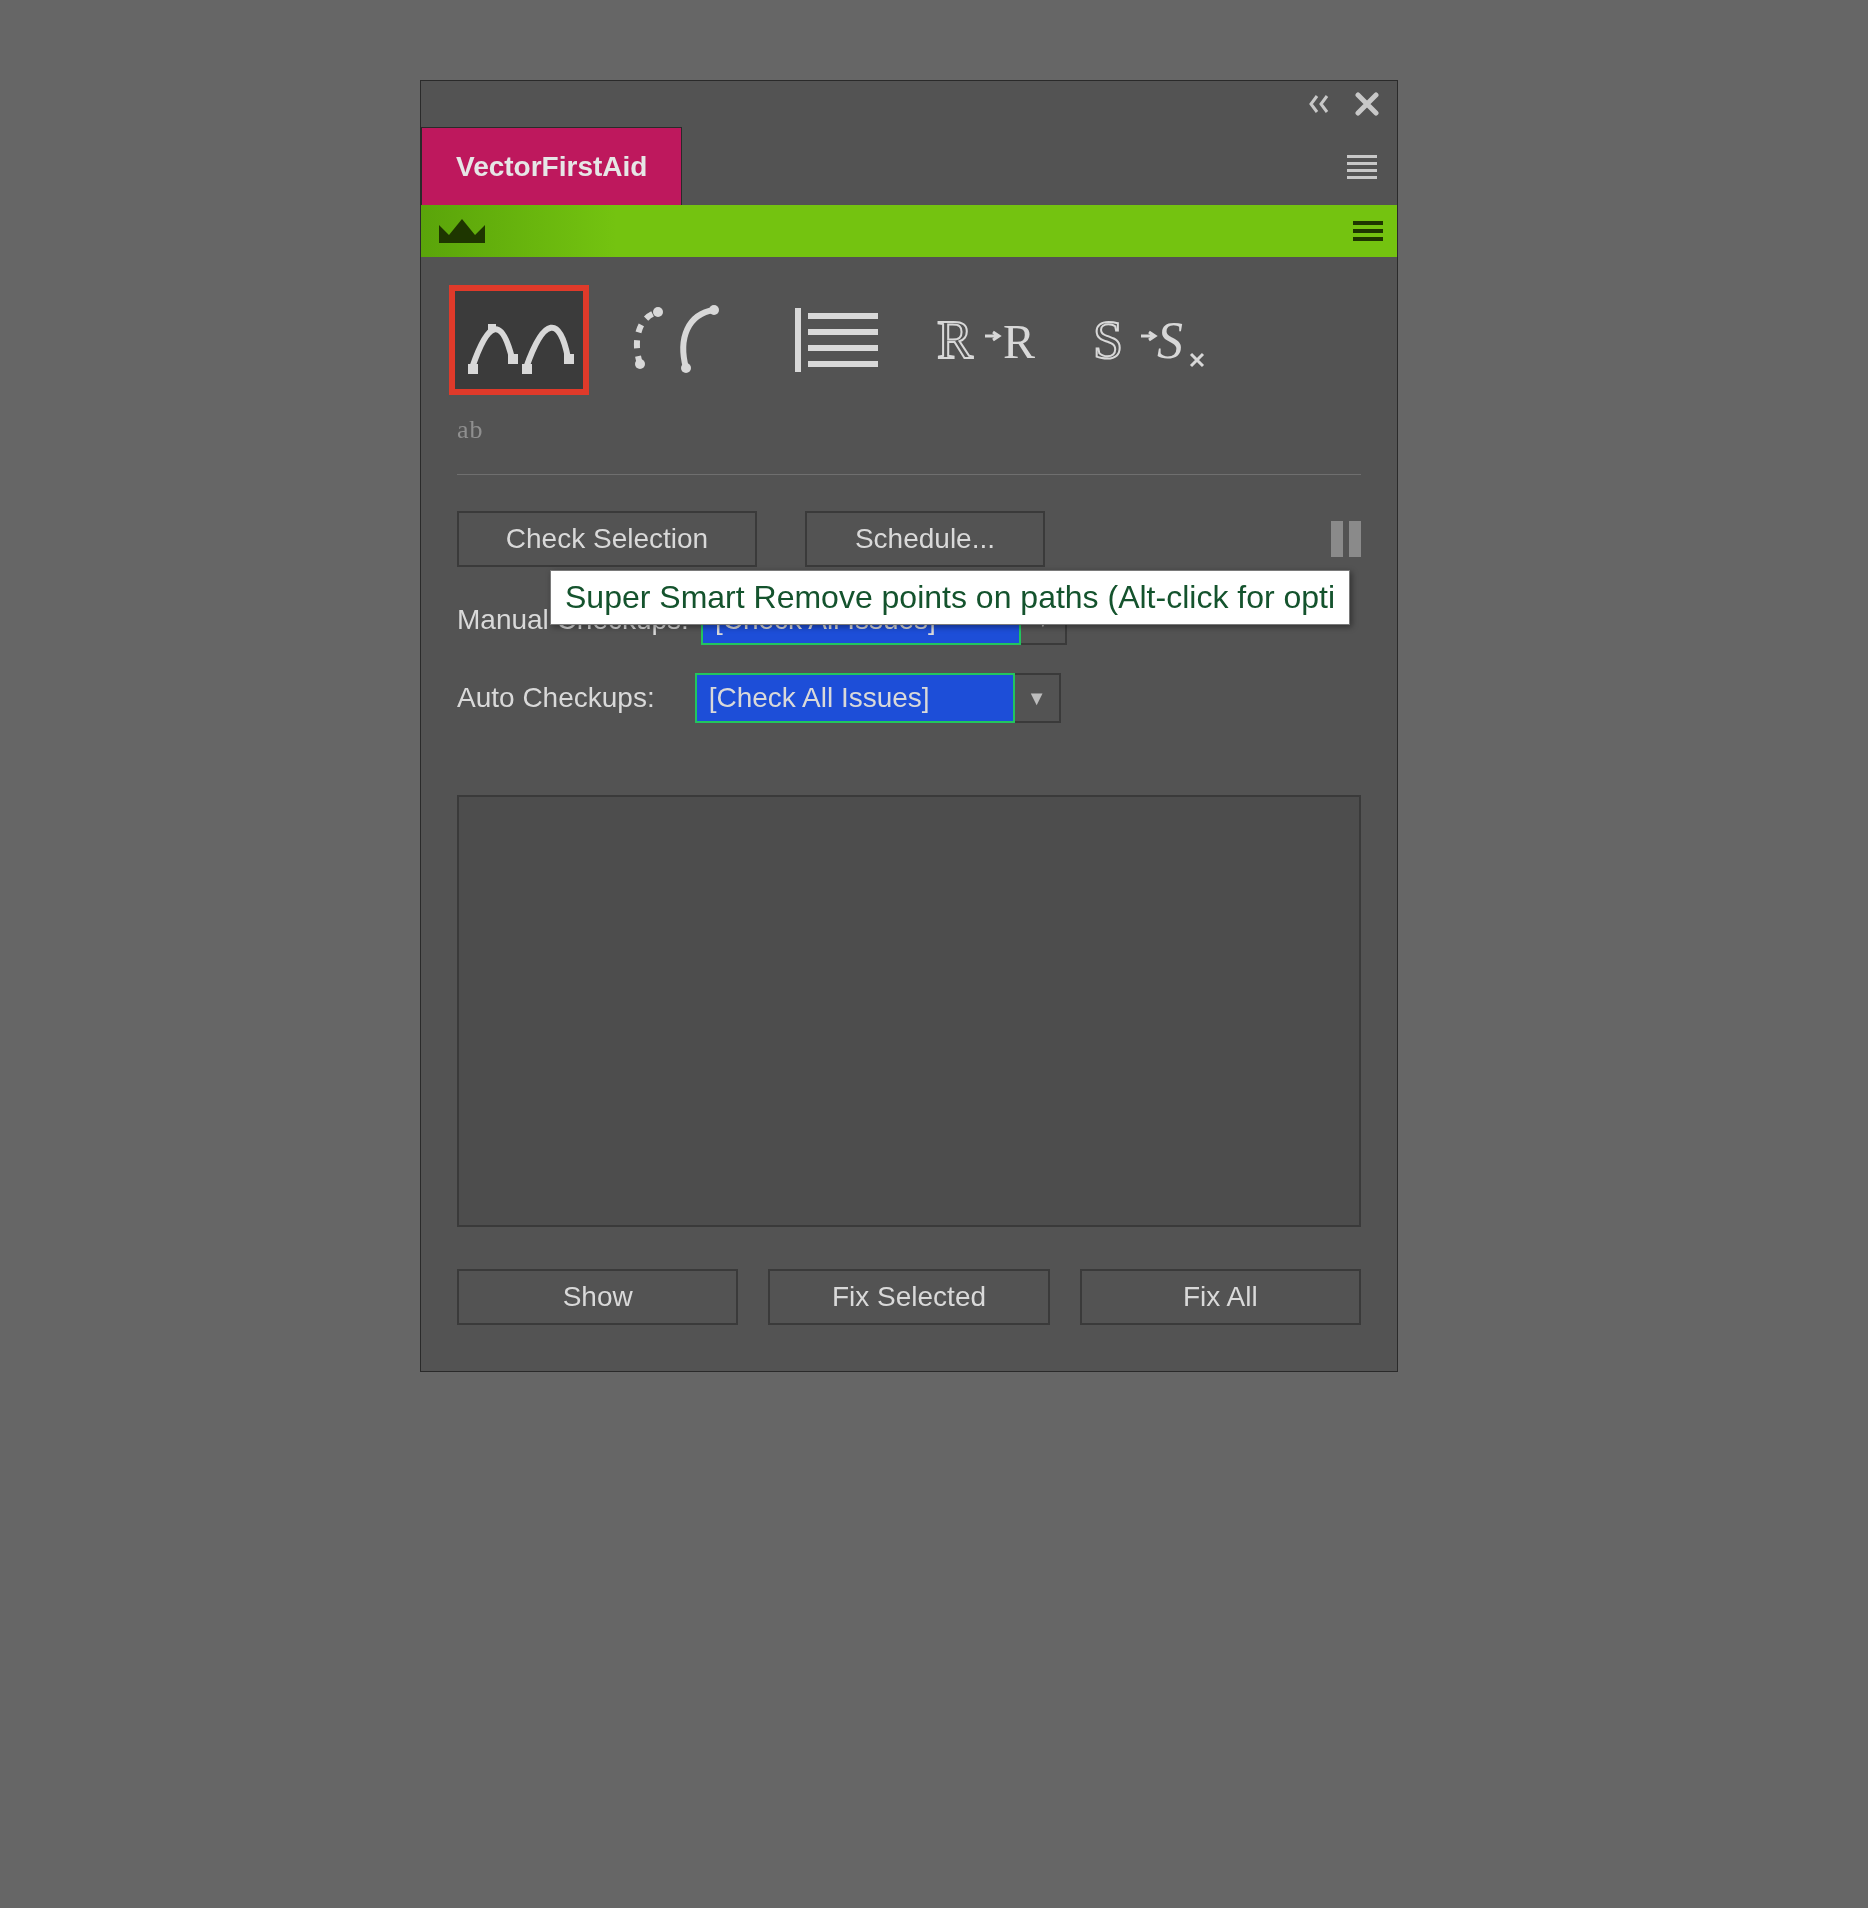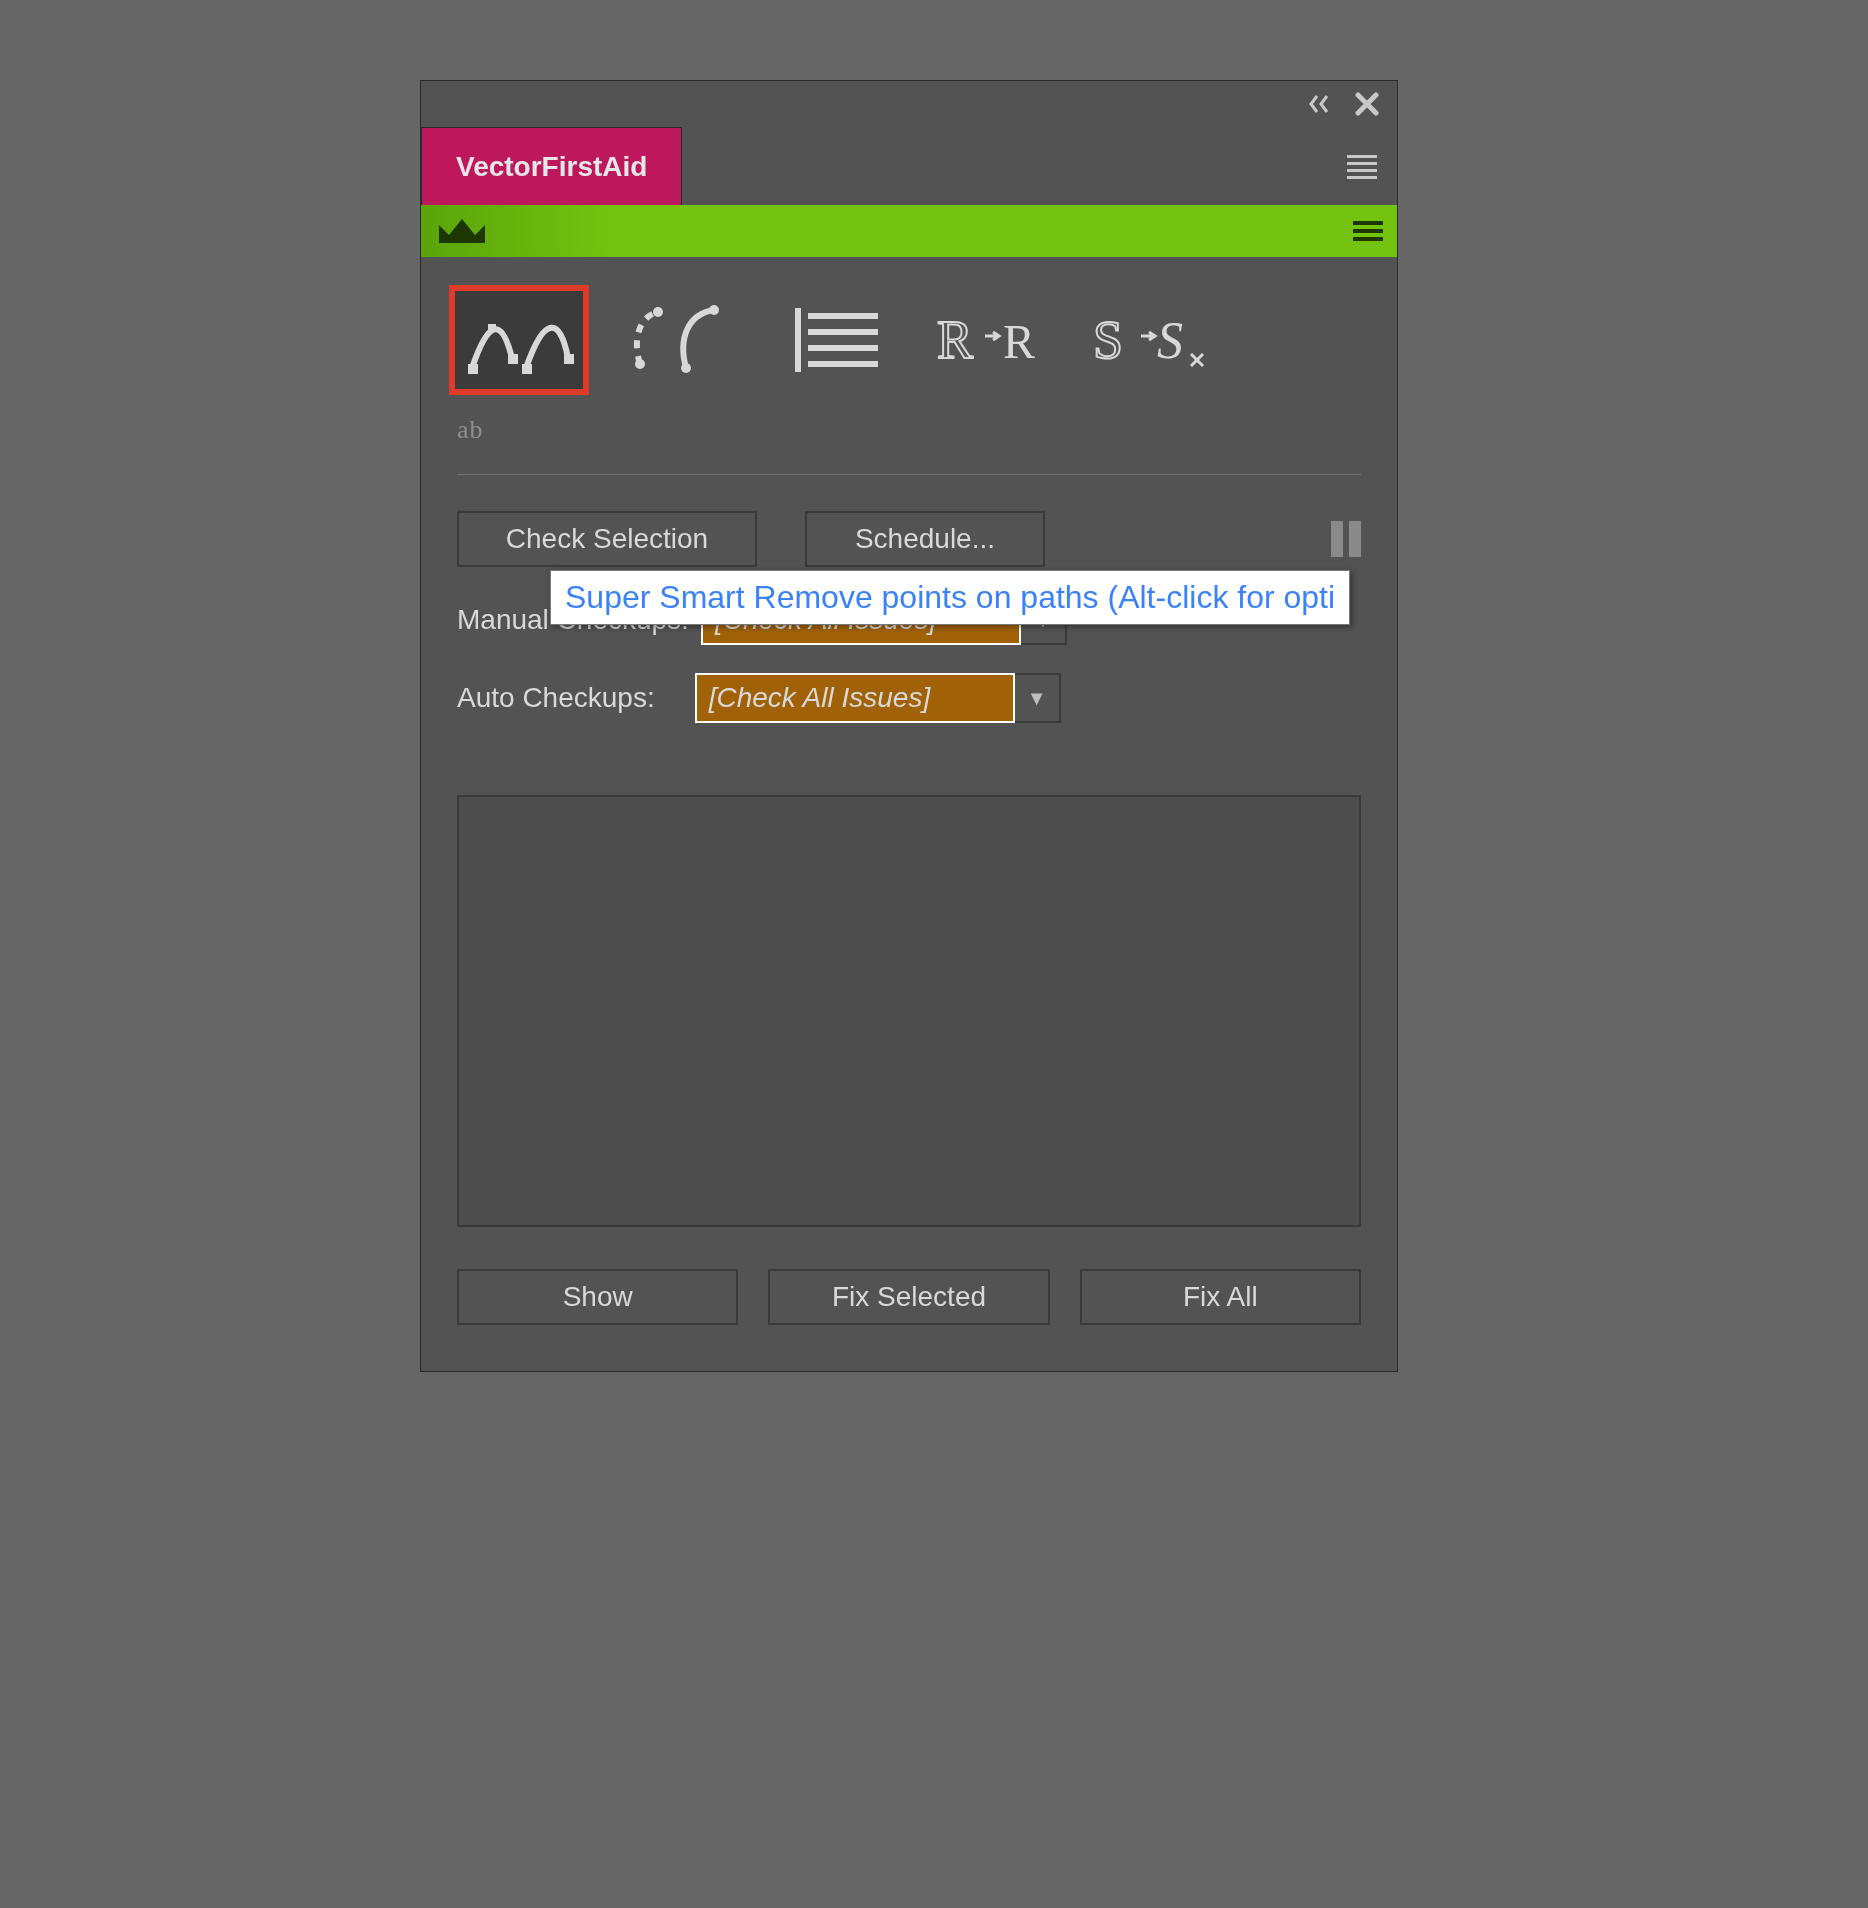--- a/index.html
+++ b/index.html
@@ -151,29 +151,28 @@
     gap: 12px;
   }
   .field-label { white-space: nowrap; }
   .select {
     flex: 0 0 auto;
     display: flex;
     align-items: stretch;
     height: 50px;
   }
   .select-main {
-    border: 2px solid #ffffff;
-    background: #a16207;
+    border: 2px solid #22c55e;
+    background: #1d4ed8;
     color: #d9d9d9;
     font-size: 28px;
     padding: 6px 28px 6px 12px;
     min-width: 320px;
     display: flex;
     align-items: center;
-    font-style: italic;
   }
   .select-caret {
     width: 46px;
     border: 2px solid #3a3a3a;
     border-left: none;
     background: #535353;
     display: flex;
     align-items: center;
     justify-content: center;
     color: #bdbdbd;
@@ -192,21 +191,21 @@
     gap: 30px;
     padding: 42px 36px 46px 36px;
   }
   .bottom-row .btn { flex: 1; }
   
   .tooltip {
     position: absolute;
     left: 550px;
     top: 570px;
     background: #ffffff;
-    color: #3b82f6;
+    color: #14532d;
     font-size: 32px;
     padding: 8px 14px;
     border: 1px solid #7a7a7a;
     white-space: nowrap;
     box-shadow: 2px 2px 6px rgba(0,0,0,0.4);
     max-width: 1320px;
     overflow: hidden;
   }
   svg { display: block; }
 </style>

